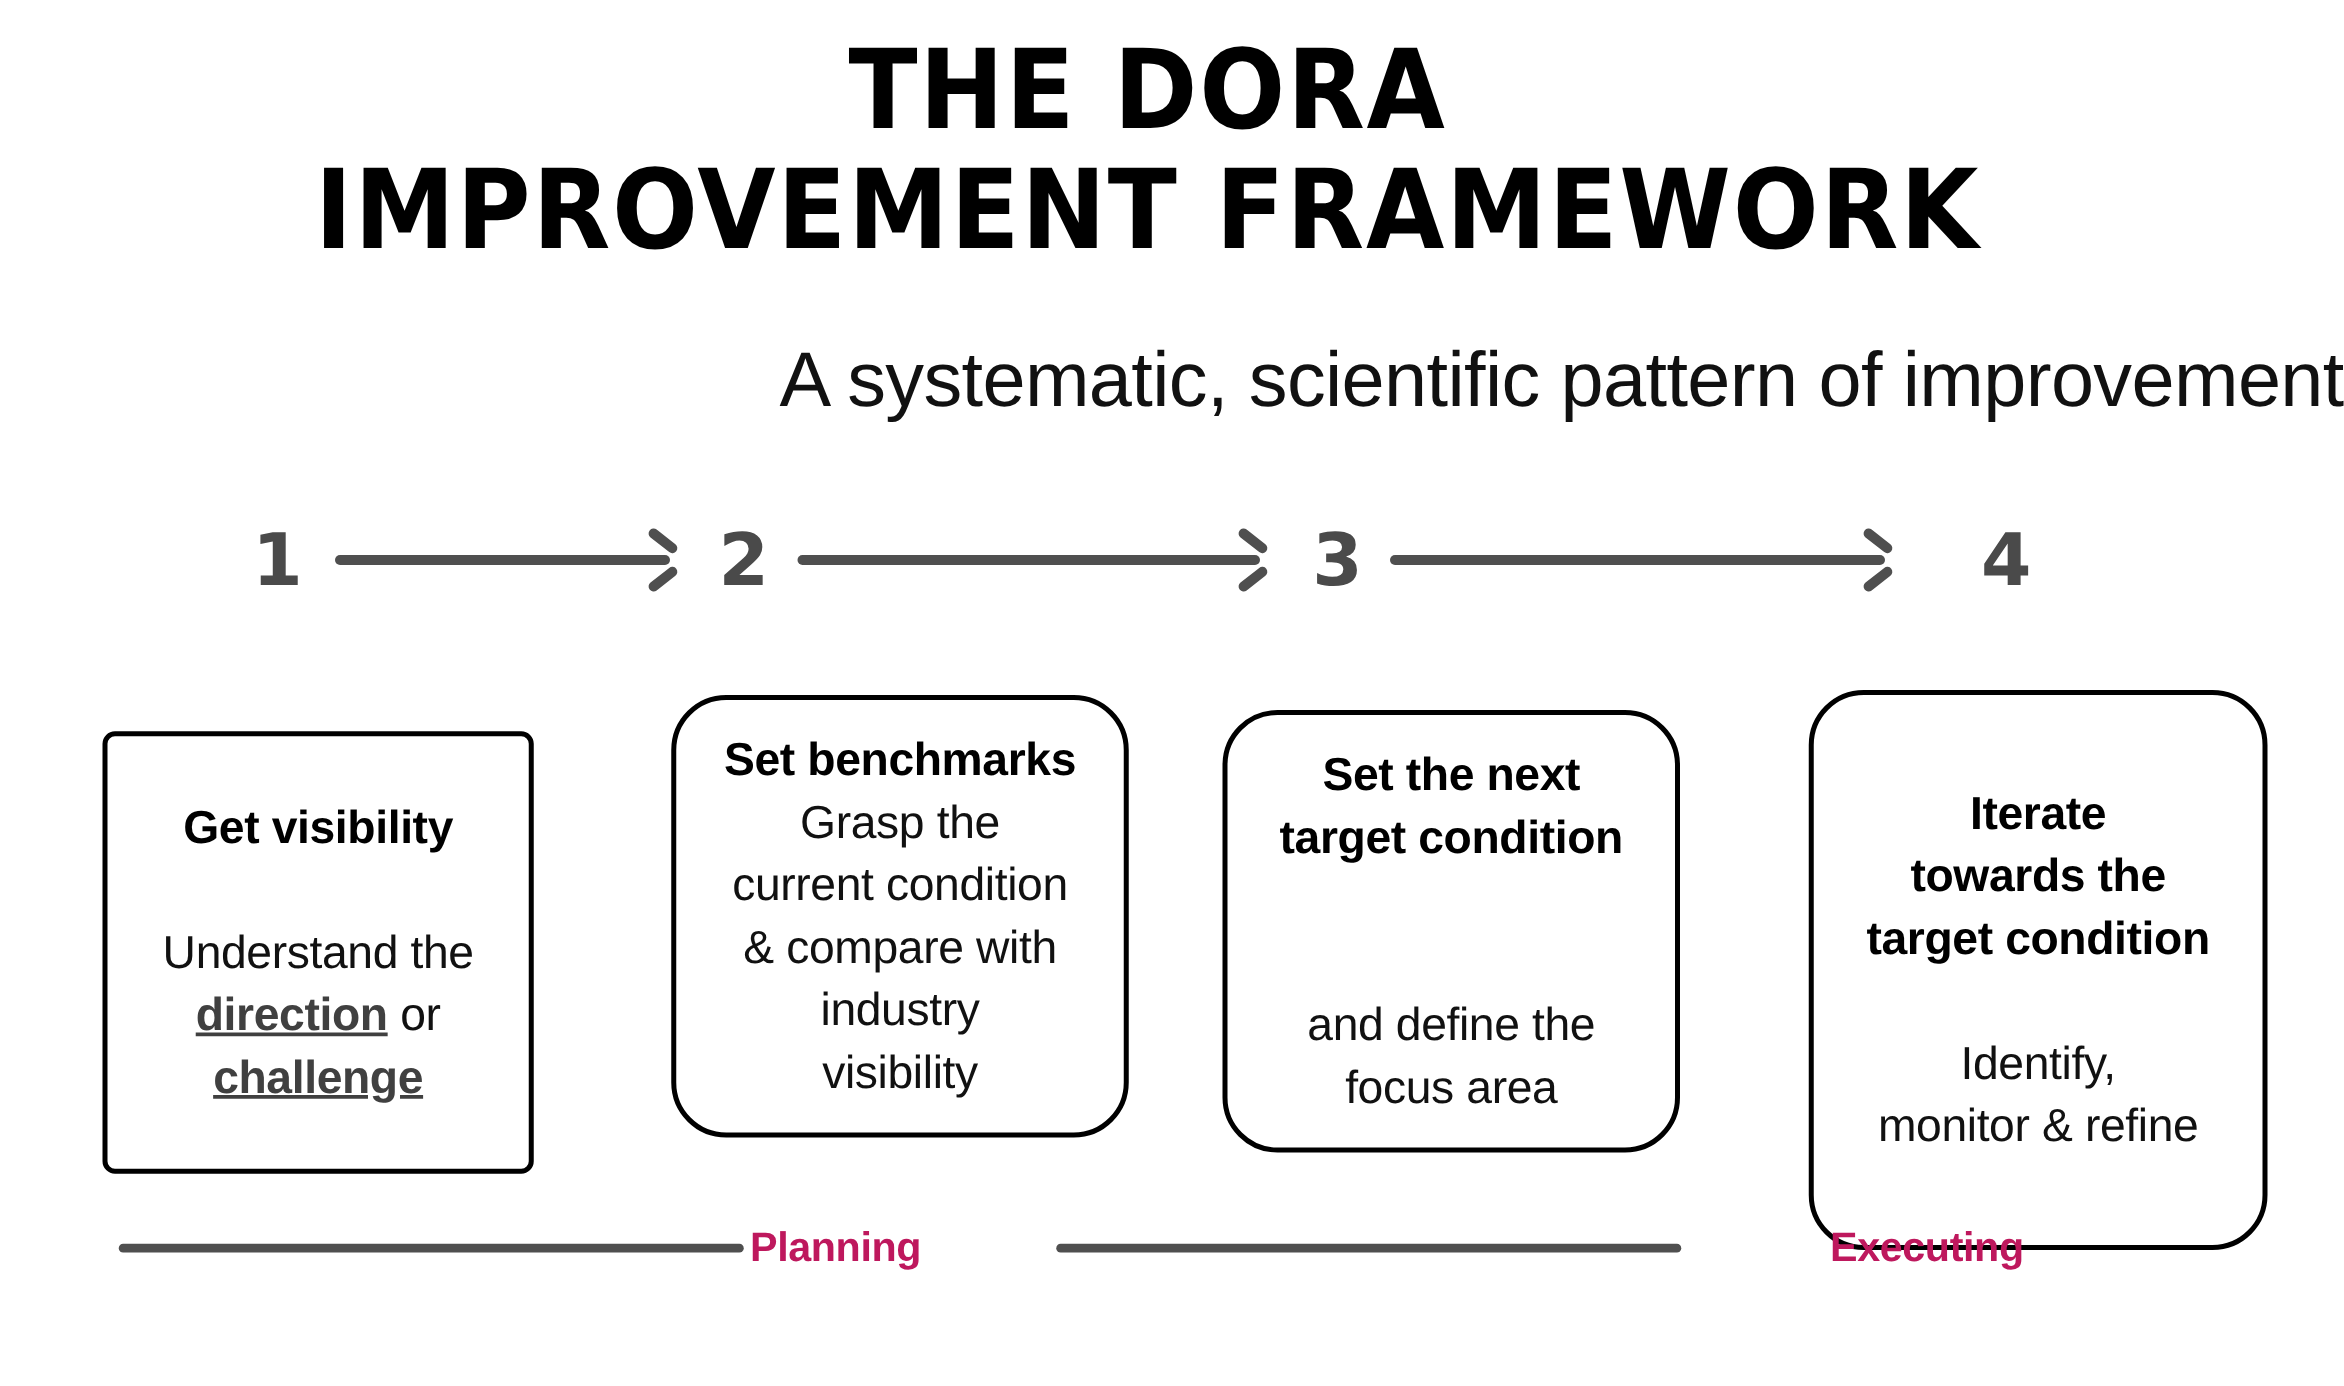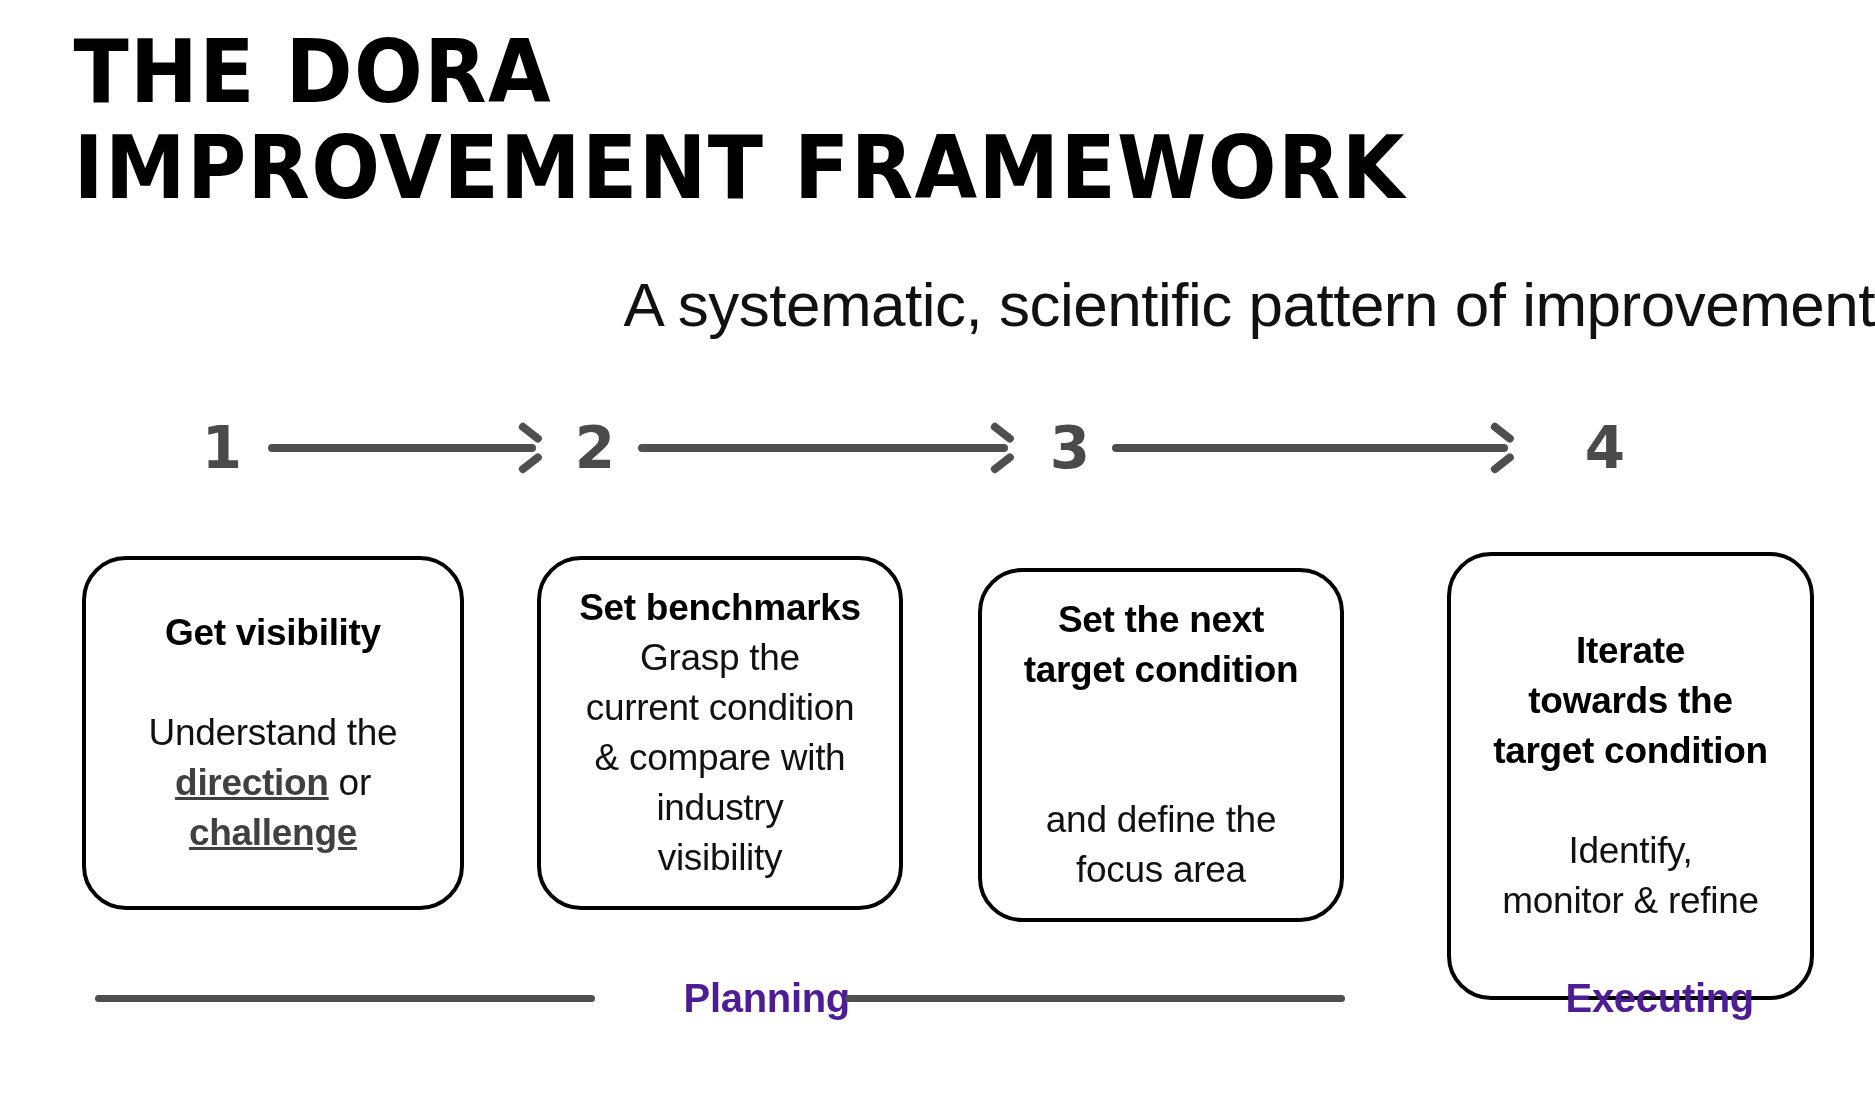--- a/index.html
+++ b/index.html
@@ -21,20 +21,21 @@
     position: absolute;
     inset: 0;
   }
 
   
   .title-block {
     position: absolute;
     top: 24px;
     left: 0;
     width: 1836px;
+    text-align: center;
   }
   .title-line {
     font-family: "DejaVu Sans", sans-serif;
     font-weight: 700;
     font-size: 88px;
     line-height: 96px;
     letter-spacing: 1.5px;
     color: #000000;
     text-transform: uppercase;
     transform: scaleX(0.92);
@@ -157,26 +158,26 @@
     top: 35px;
     height: 7px;
     background: #4f4f4f;
     border-radius: 4px;
   }
   .phase-label {
     position: absolute;
     top: 0;
     font-family: "Liberation Sans", sans-serif;
     font-weight: 700;
-    font-size: 40px;
+    font-size: 33px;
     line-height: 76px;
-    color: #4c1d95;
+    color: #be185d;
     letter-spacing: -0.3px;
     white-space: nowrap;
-    text-align: right;
+    text-align: left;
   }
 </style>
 </head>
 <body>
 
 <div class="canvas">
 
   <div class="title-block">
     <div class="title-line">THE DORA</div>
     <div class="title-line">IMPROVEMENT FRAMEWORK</div>
@@ -199,21 +200,21 @@
 
     <div class="step-num" style="left:1040px;">3</div>
     <div class="arrow" style="left:1112px; width:396px;">
       <span class="shaft"></span>
       <span class="head"></span>
     </div>
 
     <div class="step-num" style="left:1575px;">4</div>
   </div>
 
-  <div class="card" style="left:82px; top:556px; width:382px; height:354px;">
+  <div class="card" style="left:82px; top:585px; width:345px; height:354px;border-radius:10px;">
     <div class="card-heading">Get visibility</div>
     <div class="gap-lg"></div>
     <div class="card-body">
       <span>Understand the</span><br>
       <b>direction</b>
       <span>or</span><br>
       <b>challenge</b>
     </div>
   </div>
 

